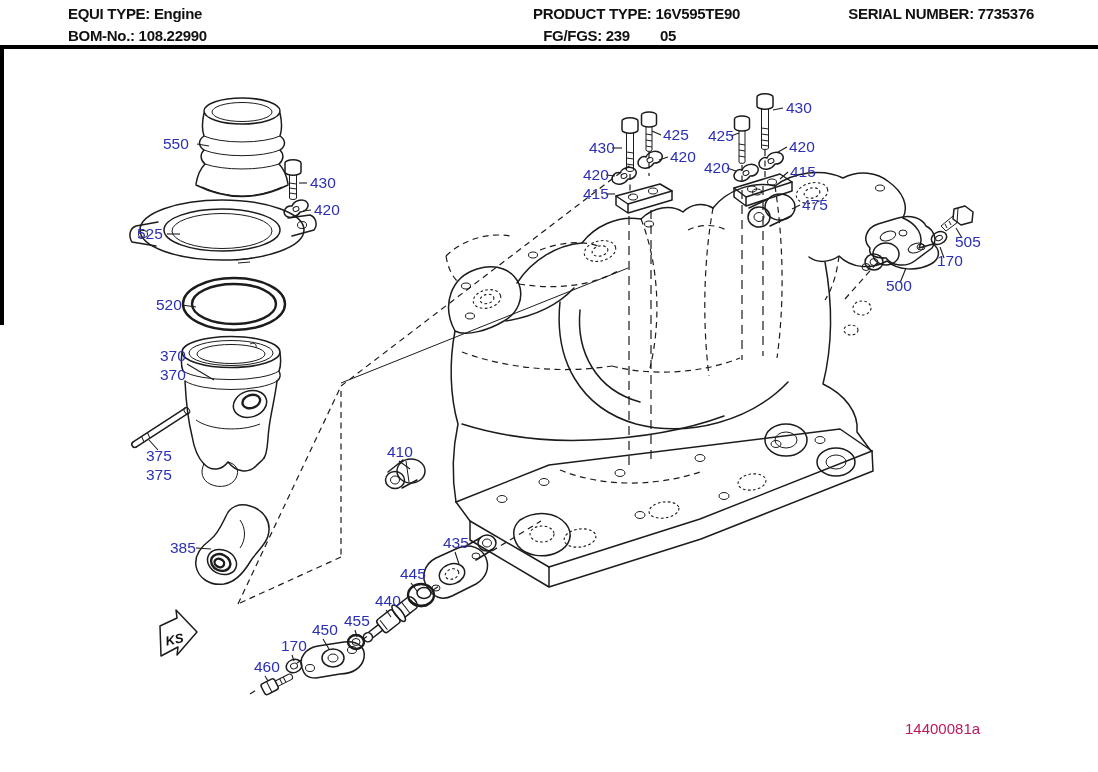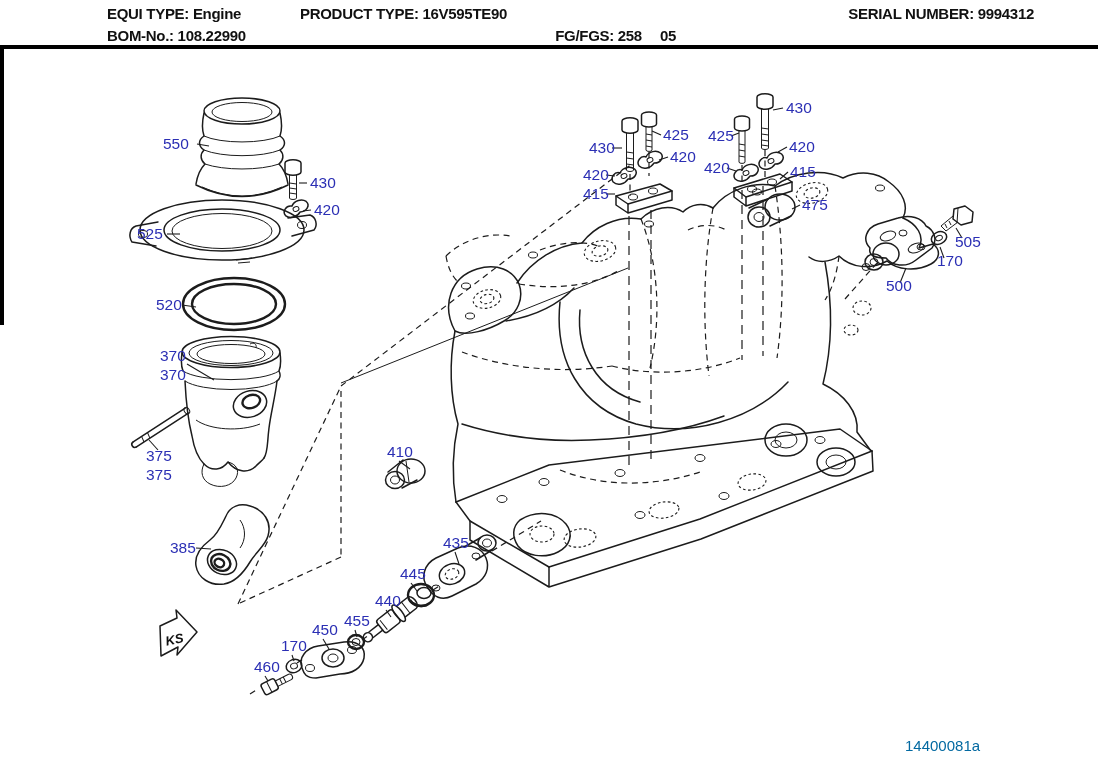--- a/index.html
+++ b/index.html
@@ -10,28 +10,28 @@
   html,body{margin:0;padding:0;background:var(--background);}
   .page{position:relative;width:1098px;height:772px;background:var(--background);overflow:hidden;
         font-family:"Liberation Sans",sans-serif;}
   
   .header{position:absolute;left:0;top:0;width:1098px;height:46px;}
   .hrow{position:absolute;left:0;width:1098px;height:20px;display:grid;
         grid-template-columns:300px 440px 358px;align-items:center;
         font-size:15px;font-weight:700;letter-spacing:-0.3px;color:#111;}
   .hrow.r1{top:3px;}
   .hrow.r2{top:25px;}
-  .hcell.left{padding-left:107px;text-align:left;}
-  .hcell.center{text-align:left;}
+  .hcell.left{padding-left:68px;text-align:left;}
+  .hcell.center{text-align:right;}
   .hcell.right{text-align:right;padding-right:64px;}
-  .fg-gap{display:inline-block;margin-left:18px;}
+  .fg-gap{display:inline-block;margin-left:30px;}
   .top-rule{position:absolute;left:0;top:45px;width:1098px;height:4px;background:#000;}
   .left-rule{position:absolute;left:0;top:45px;width:4px;height:280px;background:#000;}
   
-  .drawing-number{position:absolute;left:905px;top:737px;font-size:15px;color:#0369a1;}
+  .drawing-number{position:absolute;left:905px;top:720px;font-size:15px;color:#be185d;}
   
   svg.art{position:absolute;left:0;top:0;}
   .ln{stroke:var(--line_black);stroke-width:1.5;fill:none;stroke-linecap:round;stroke-linejoin:round;}
   .ln-thin{stroke:var(--line_black);stroke-width:1;fill:none;}
   .ln-bold{stroke:var(--line_black);stroke-width:2.4;fill:none;}
   .dash{stroke:var(--line_black);stroke-width:1.2;fill:none;stroke-dasharray:6 4.5;}
   .dashlong{stroke:var(--line_black);stroke-width:1.2;fill:none;stroke-dasharray:9 6;}
   .hatch{stroke:var(--line_black);stroke-width:1.1;fill:none;stroke-dasharray:2.6 2.4;}
   .leader{stroke:var(--line_black);stroke-width:1.1;fill:none;}
   .callout{font:15.5px "Liberation Sans",sans-serif;fill:var(--callout_blue);}
@@ -39,25 +39,25 @@
 </style>
 </head>
 <body>
 
 <div class="page">
 
   <div class="header">
     <div class="hrow r1">
       <div class="hcell left">EQUI TYPE: Engine</div>
       <div class="hcell center">PRODUCT TYPE: 16V595TE90</div>
-      <div class="hcell right">SERIAL NUMBER: 9994312</div>
+      <div class="hcell right">SERIAL NUMBER: 7735376</div>
     </div>
     <div class="hrow r2">
       <div class="hcell left">BOM-No.: 108.22990</div>
-      <div class="hcell right"><span>FG/FGS: 258</span><span class="fg-gap">05</span></div>
+      <div class="hcell right"><span>FG/FGS: 239</span><span class="fg-gap">05</span></div>
     </div>
   </div>
   <div class="top-rule"></div>
   <div class="left-rule"></div>
 
   <svg class="art" width="1098" height="772" viewBox="0 0 1098 772">
 
     <g>
       <path class="dash" d="M 238,604 L 341,386"></path>
       <path class="dash" d="M 341,386 L 633,163"></path>

